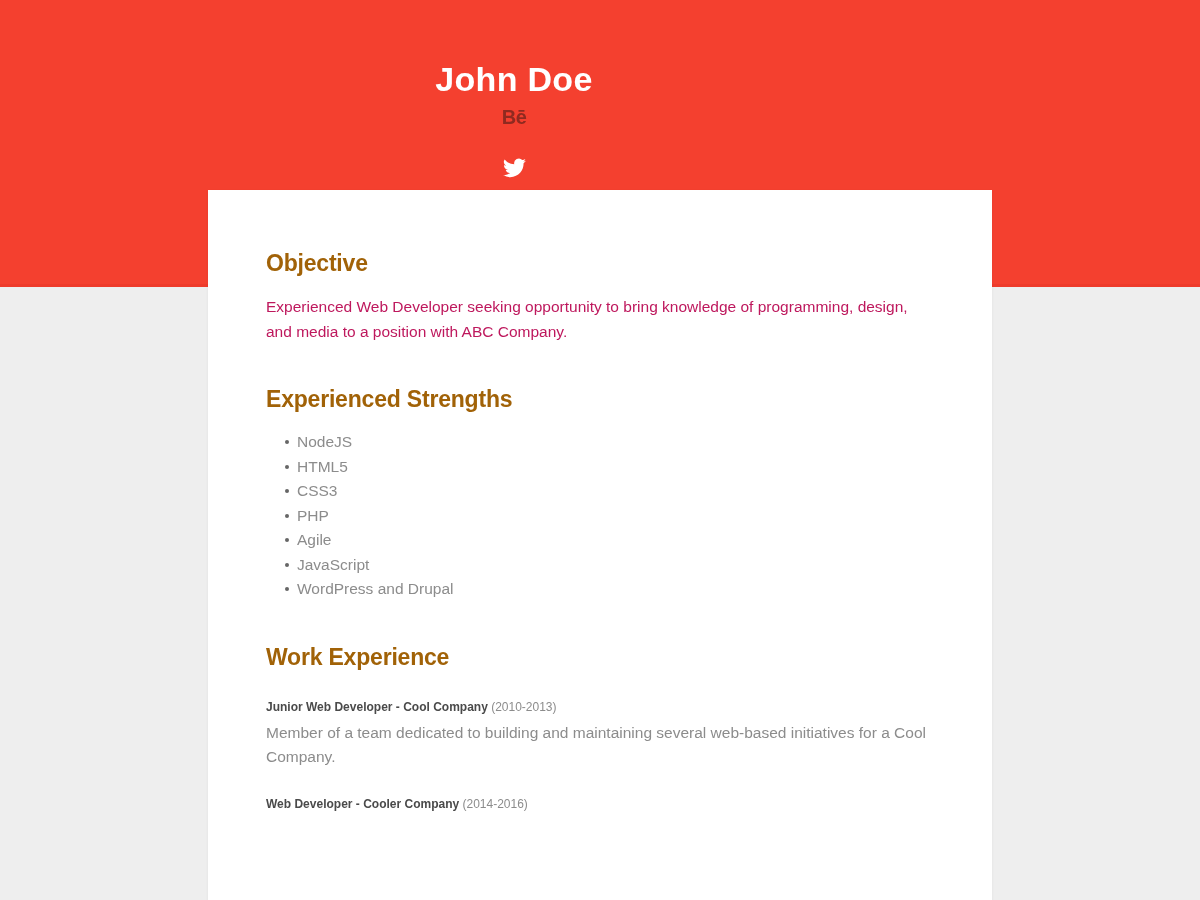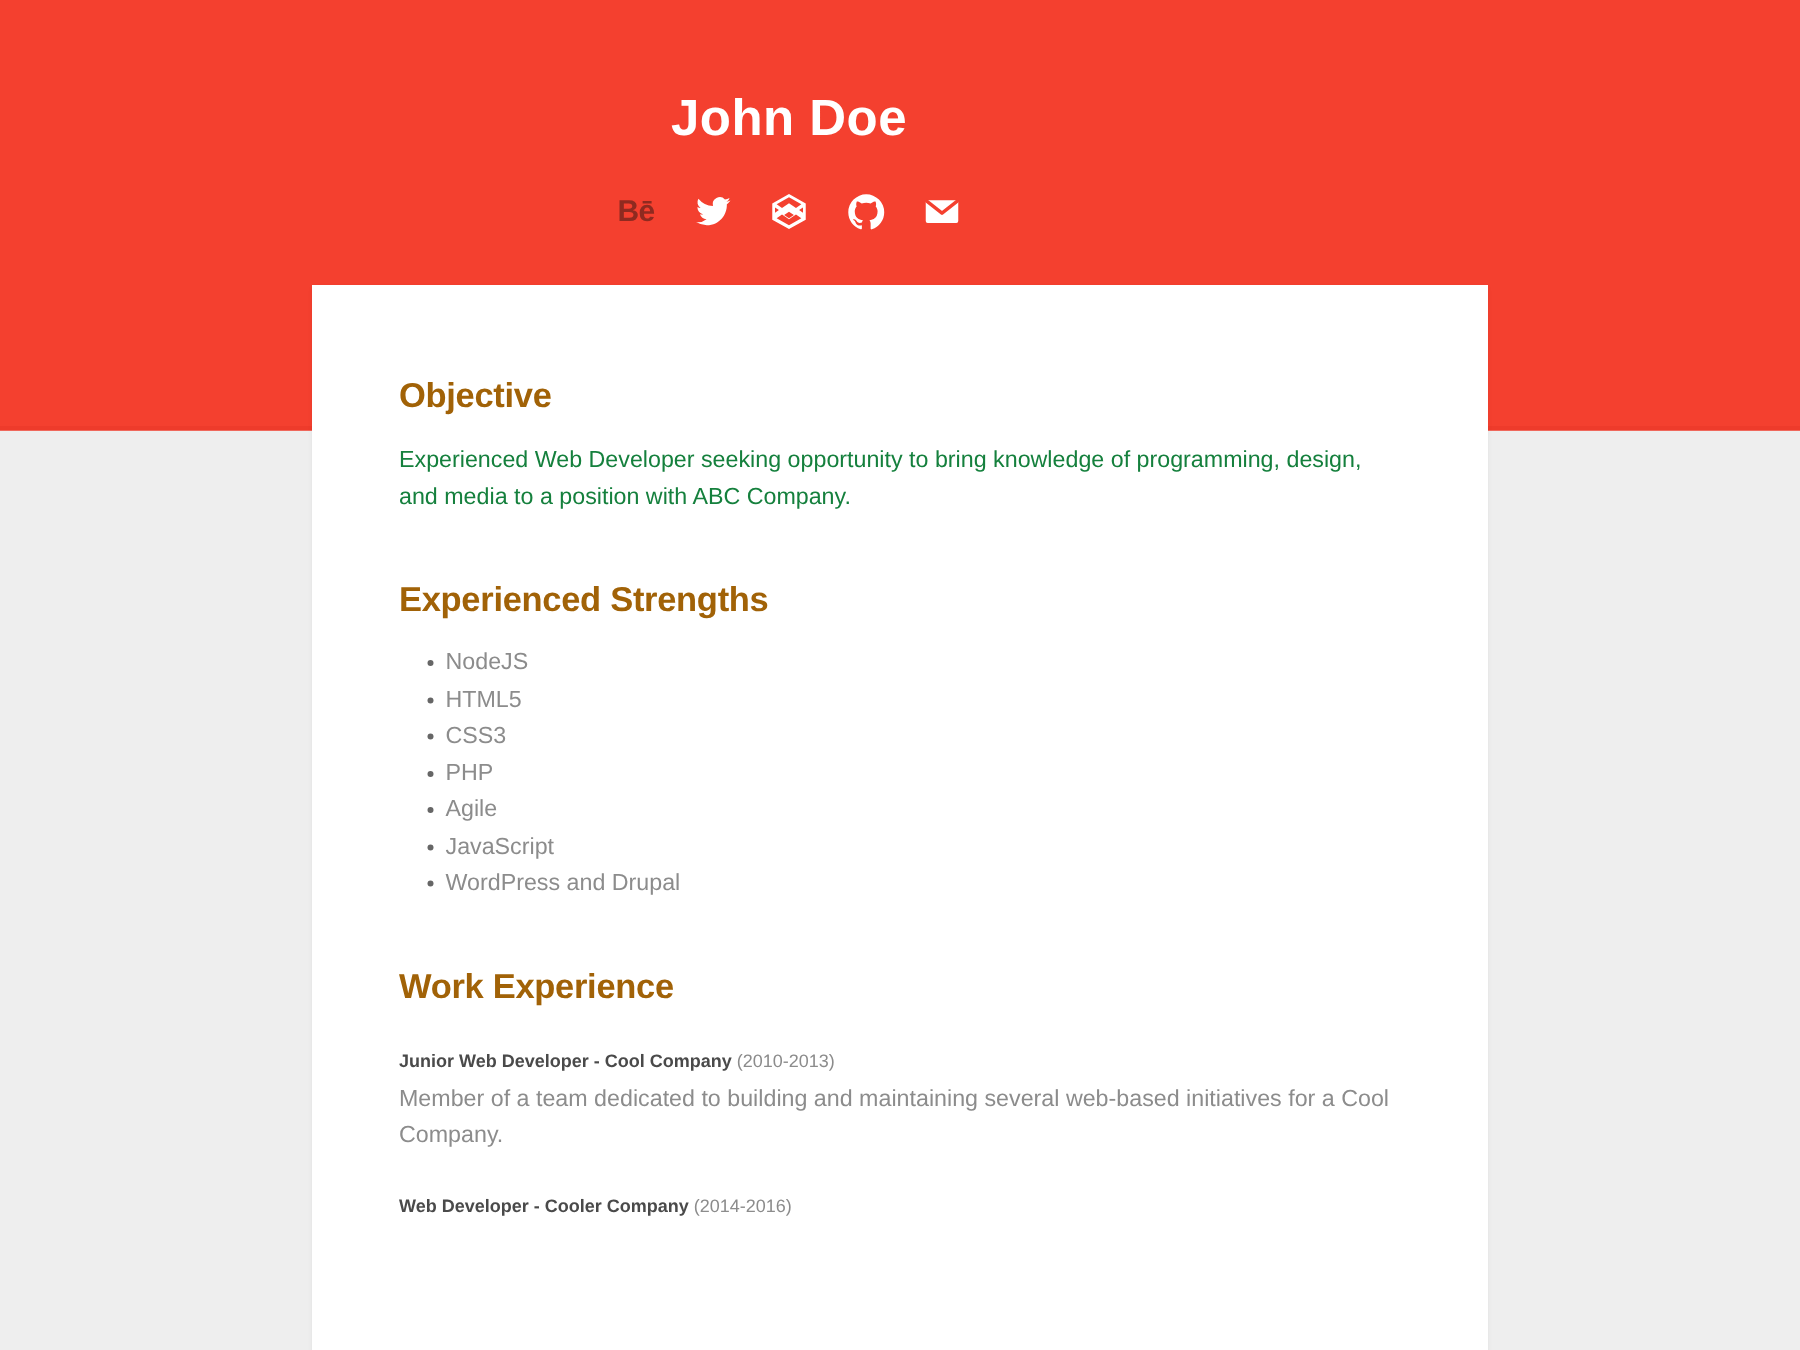--- a/index.html
+++ b/index.html
@@ -23,40 +23,41 @@
     left: 0;
     width: 1200px;
     height: 287px;
     background: #f4402f;
     border-bottom: 3px solid #ee3b2b;
   }
 
   .header-inner {
     position: absolute;
     top: 0;
-    left: 12px;
+    left: 0;
     width: 1028px;
     text-align: center;
   }
 
   .name-title {
     margin-top: 58px;
     font-size: 34px;
     font-weight: bold;
     color: #ffffff;
     letter-spacing: 0.3px;
     line-height: 42px;
   }
 
   .social-row {
-    margin-top: 26px;
+    margin-top: 2px;
     display: flex;
     justify-content: center;
     align-items: center;
     gap: 21px;
+    flex-direction: column;
   }
 
   .social-link {
     width: 30px;
     height: 30px;
     display: flex;
     align-items: center;
     justify-content: center;
     cursor: pointer;
   }
@@ -91,21 +92,21 @@
     font-size: 23px;
     font-weight: bold;
     line-height: 30px;
     margin-bottom: 16px;
     letter-spacing: -0.2px;
   }
 
   .section-heading.spaced-top { margin-top: 40px; }
 
   .body-text {
-    color: #15803d;
+    color: #be185d;
     font-size: 15.5px;
     line-height: 25px;
     max-width: 665px;
   }
 
   ul.bullet-list {
     list-style: none;
     margin: 4px 0 0 0;
     padding: 0;
   }

